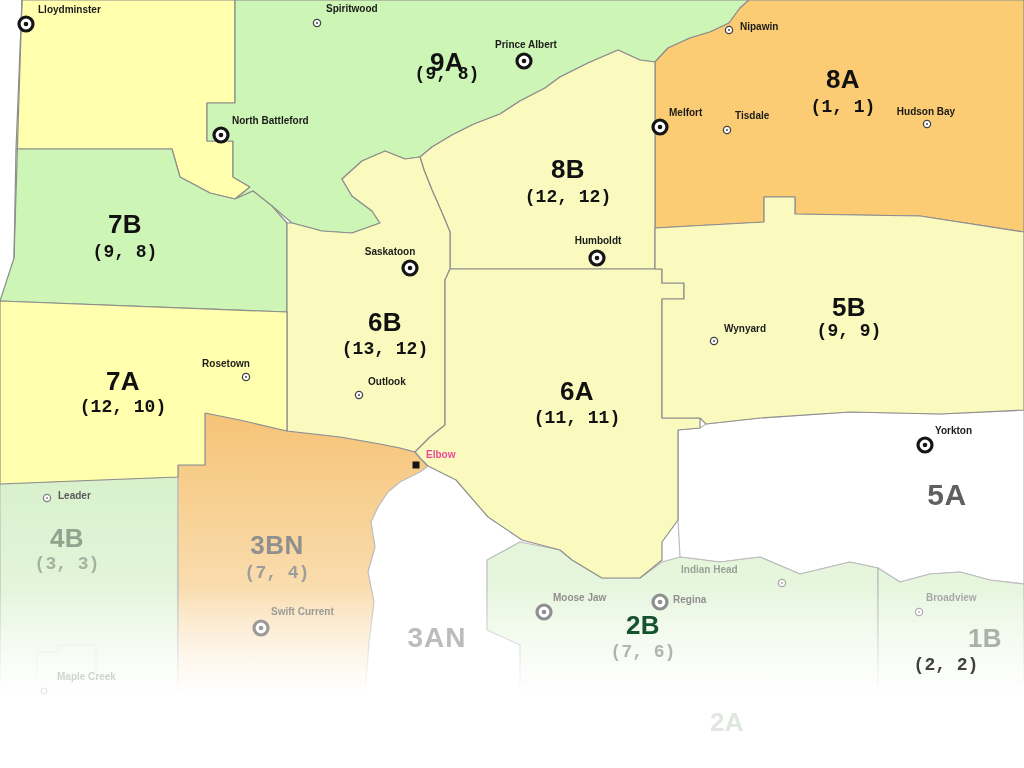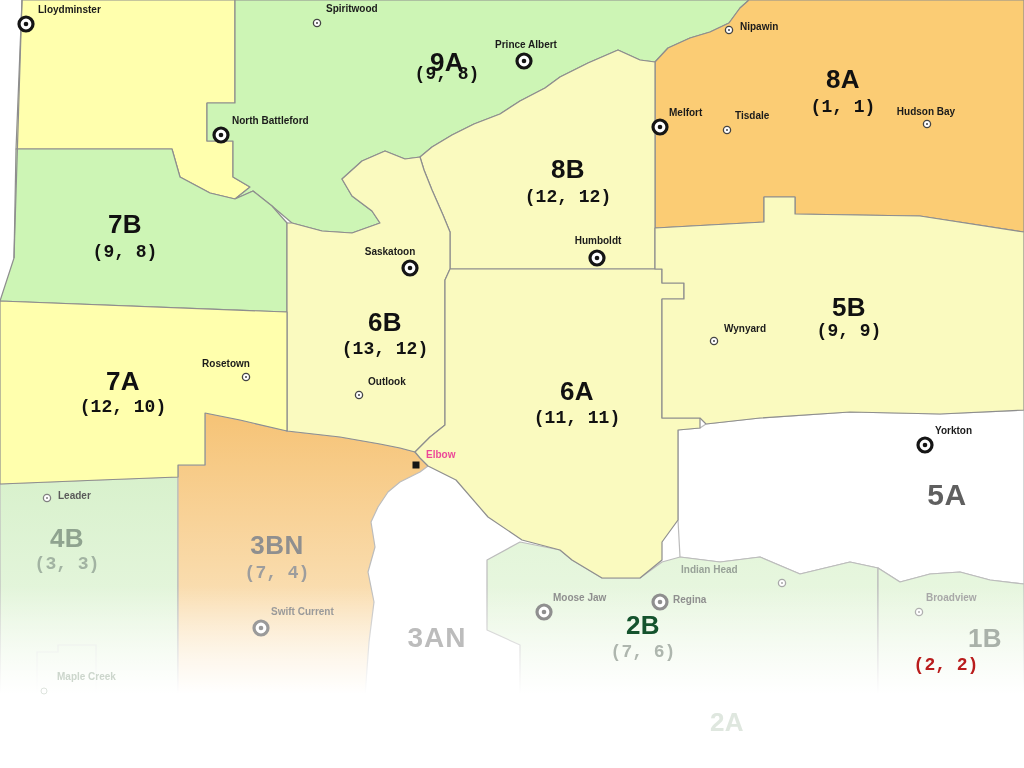--- a/index.html
+++ b/index.html
@@ -171,21 +171,21 @@
       <div class="rvalue" style="left: 849px; top: 331px; color: rgb(17, 17, 17);">(9, 9)</div>
       <div class="rlabel big" style="left: 947px; top: 495px; color: rgb(95, 95, 95);">5A</div>
       <div class="rlabel" style="left: 67px; top: 538px; color: rgb(143, 163, 143);">4B</div>
       <div class="rvalue" style="left: 67px; top: 564px; color: rgb(162, 179, 162);">(3, 3)</div>
       <div class="rlabel" style="left: 277px; top: 545px; color: rgb(143, 143, 143);">3BN</div>
       <div class="rvalue" style="left: 277px; top: 573px; color: rgb(157, 157, 157);">(7, 4)</div>
       <div class="rlabel mid" style="left: 437px; top: 638px; color: rgb(188, 188, 188);">3AN</div>
       <div class="rlabel" style="left: 643px; top: 625px; color: #14532d;">2B</div>
       <div class="rvalue" style="left: 643px; top: 652px; color: rgb(174, 182, 174);">(7, 6)</div>
       <div class="rlabel" style="left: 946px; top: 638px; color: rgb(169, 177, 169); margin-left: 39px;">1B</div>
-      <div class="rvalue" style="left: 946px; top: 665px; color: #b91c1c; text-align: right;">(2, 2)</div>
+      <div class="rvalue" style="left: 946px; top: 665px; color: #404040; text-align: right;">(2, 2)</div>
       <div class="rlabel" style="left: 727px; top: 722px; color: rgb(223, 231, 223);">2A</div>
       <div class="clabel" style="left: 38px; top: 4px; color: rgb(27, 27, 27);">Lloydminster</div>
       <div class="clabel" style="left: 326px; top: 3px; color: rgb(27, 27, 27);">Spiritwood</div>
       <div class="clabel center" style="left: 526px; top: 45px; color: rgb(27, 27, 27);">Prince Albert</div>
       <div class="clabel" style="left: 740px; top: 21px; color: rgb(27, 27, 27);">Nipawin</div>
       <div class="clabel" style="left: 232px; top: 115px; color: rgb(27, 27, 27);">North Battleford</div>
       <div class="clabel" style="left: 669px; top: 107px; color: rgb(27, 27, 27);">Melfort</div>
       <div class="clabel" style="left: 735px; top: 110px; color: rgb(27, 27, 27);">Tisdale</div>
       <div class="clabel center" style="left: 926px; top: 112px; color: rgb(27, 27, 27);">Hudson Bay</div>
       <div class="clabel center" style="left: 390px; top: 252px; color: rgb(27, 27, 27);">Saskatoon</div>

